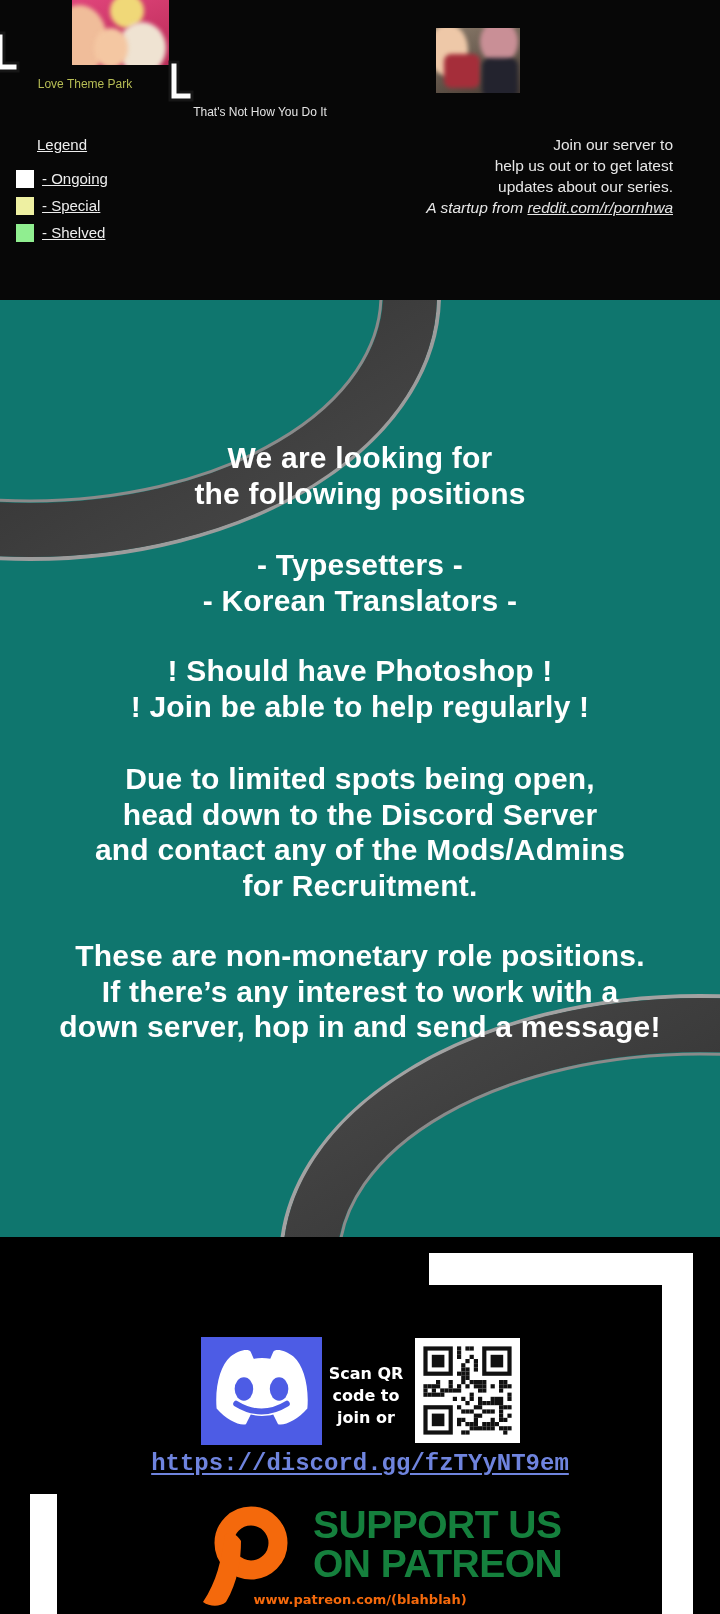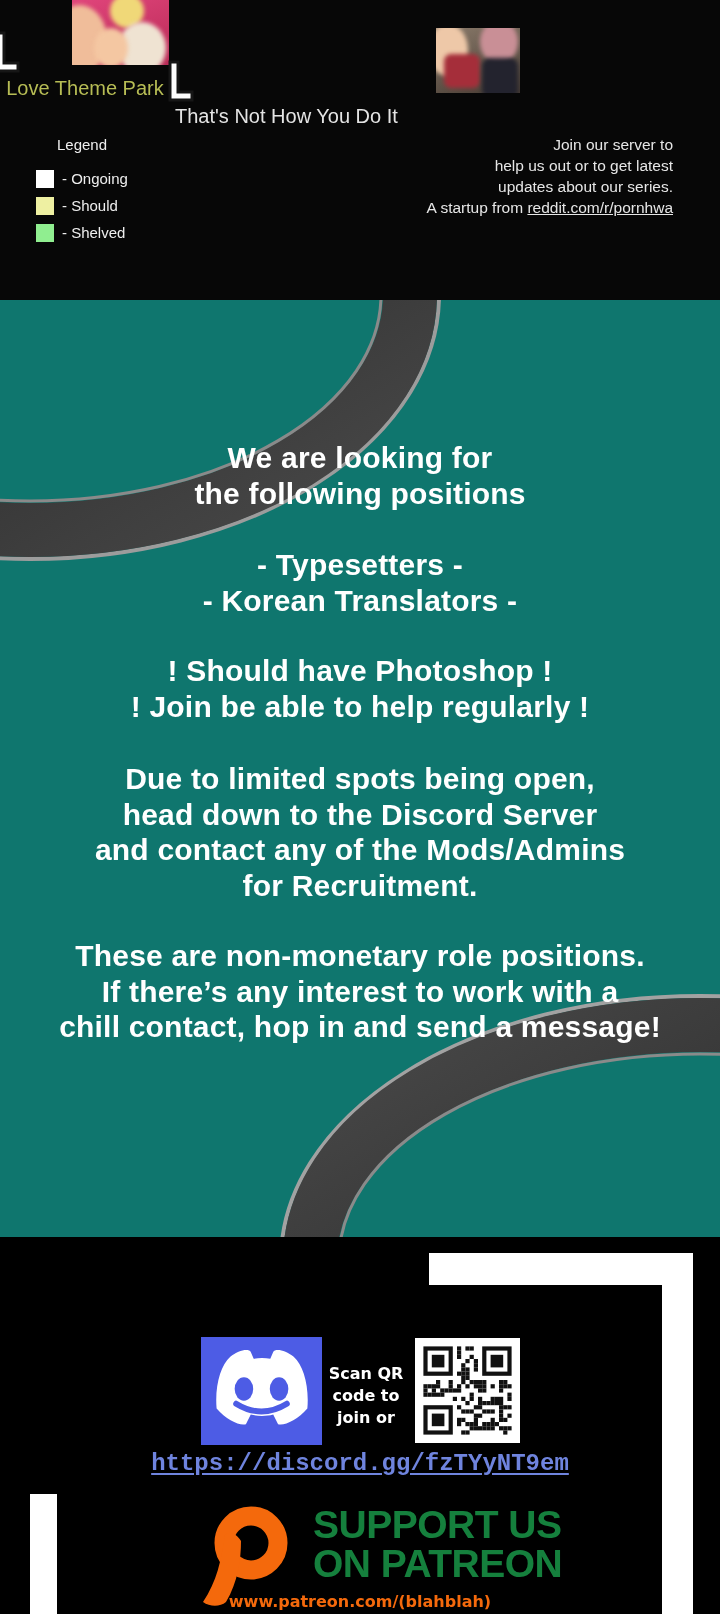--- a/index.html
+++ b/index.html
@@ -10,35 +10,35 @@
   
   .header{top:0;height:300px;background:#070707;}
   .series-card{position:absolute;top:0;}
   .series-card .cover{position:relative;overflow:hidden;display:block;}
   .cover i{position:absolute;display:block;border-radius:50%;filter:blur(2px);}
   .cover1{left:36px;width:97px;height:65px;background:linear-gradient(160deg,#e0457b,#b92a56);}
   .cover2{left:218px;width:84px;height:65px;background:linear-gradient(160deg,#8a7a6a,#443a32);}
   .l-badge{position:absolute;z-index:3;}
   .badge1{left:-9px;top:30px;}
   .badge2{left:-10px;top:31px;}
-  .series-title{position:absolute;top:77px;width:100%;text-align:center;font-size:20px;white-space:nowrap;}
+  .series-title{position:absolute;top:77px;width:100%;text-align:center;font-size:12px;white-space:nowrap;}
   .card1{left:0;width:170px;} .card1 .cover{margin-left:36px;}
   .card2{left:175px;width:170px;margin-top:28px;} .card2 .cover{margin-left:43px;}
   .card1 .series-title{color:#b7bd55;}
   .card2 .series-title{color:#e4e4e4;}
 
-  .legend{position:absolute;left:36px;top:136px;color:#eee;}
+  .legend{position:absolute;left:16px;top:136px;color:#eee;text-decoration:underline;}
   .legend-title{margin-left:21px;font-size:15px;margin-bottom:12px;}
   .legend-row{display:flex;align-items:center;height:27px;}
   .legend-swatch{width:18px;height:18px;margin-right:8px;display:inline-block;}
   .legend-label{font-size:15px;}
 
   .join-note{position:absolute;right:47px;top:134px;text-align:right;color:#e6e6e6;
              font-size:15.5px;line-height:21px;}
-  .join-startup{}
+  .join-startup{font-style:italic;}
   .join-link{text-decoration:underline;color:#e6e6e6;}
 
   
   .recruit{top:300px;height:937px;background:#0f766e;}
   .rings{position:absolute;left:0;top:0;}
   .r-group{position:absolute;left:0;width:720px;text-align:center;color:#fff;
            font-weight:700;font-size:30px;line-height:35.5px;letter-spacing:0.2px;}
   .rg1{top:140px;} .rg2{top:247px;} .rg3{top:353px;} .rg4{top:461px;} .rg5{top:638px;text-align:center;}
 
   
@@ -53,21 +53,21 @@
              font-family:"DejaVu Sans",sans-serif;font-size:16px;font-weight:700;line-height:22px;}
   .qr{position:absolute;left:415px;top:101px;width:105px;height:105px;background:#fff;}
   .discord-url{position:absolute;left:0;top:213px;width:720px;text-align:center;
                font-family:Liberation Mono, monospace;font-weight:700;font-size:24px;
                color:#6f84de;}
   .discord-url span{text-decoration:underline;text-underline-offset:3px;}
   .patreon-logo{position:absolute;left:193px;top:268px;width:100px;height:104px;}
   .support{position:absolute;left:313px;top:268px;width:260px;color:#15803d;
            font-weight:700;font-size:39px;line-height:39px;letter-spacing:-0.5px;white-space:nowrap;}
   .patreon-partial{position:absolute;left:0;top:355px;width:720px;text-align:center;
-                   color:#f4690c;font-family:"DejaVu Sans",sans-serif;font-weight:700;font-size:16px;}
+                   color:#f4690c;font-family:"DejaVu Sans",sans-serif;font-weight:700;font-size:13px;}
 </style>
 </head>
 <body>
 
 <div class="page">
 
   <section class="header">
 
     <div class="series-card card1">
       <div class="cover cover1">
@@ -96,21 +96,21 @@
     </div>
 
     <div class="legend">
       <div class="legend-title">Legend</div>
       <div class="legend-row">
         <span class="legend-swatch" style="background-color: rgb(255, 255, 255);"></span>
         <span class="legend-label">- Ongoing</span>
       </div>
       <div class="legend-row">
         <span class="legend-swatch" style="background-color: rgb(238, 240, 162);"></span>
-        <span class="legend-label">- Should</span>
+        <span class="legend-label">- Special</span>
       </div>
       <div class="legend-row">
         <span class="legend-swatch" style="background-color: rgb(144, 238, 144);"></span>
         <span class="legend-label">- Shelved</span>
       </div>
     </div>
 
     <div class="join-note">
       <div>Join our server to</div>
       <div>help us out or to get latest</div>
@@ -161,21 +161,21 @@
     </div>
     <div class="r-group rg4">
       <div>Due to limited spots being open,</div>
       <div>head down to the Discord Server</div>
       <div>and contact any of the Mods/Admins</div>
       <div>for Recruitment.</div>
     </div>
     <div class="r-group rg5">
       <div>These are non-monetary role positions.</div>
       <div>If there’s any interest to work with a</div>
-      <div>chill contact, hop in and send a message!</div>
+      <div>down server, hop in and send a message!</div>
     </div>
   </section>
 
   <section class="footer">
     <div class="bar bar-top"></div>
     <div class="bar bar-right"></div>
     <div class="bar bar-left"></div>
 
     <div class="discord-logo">
       <svg width="121" height="108" viewBox="0 0 124 110">

